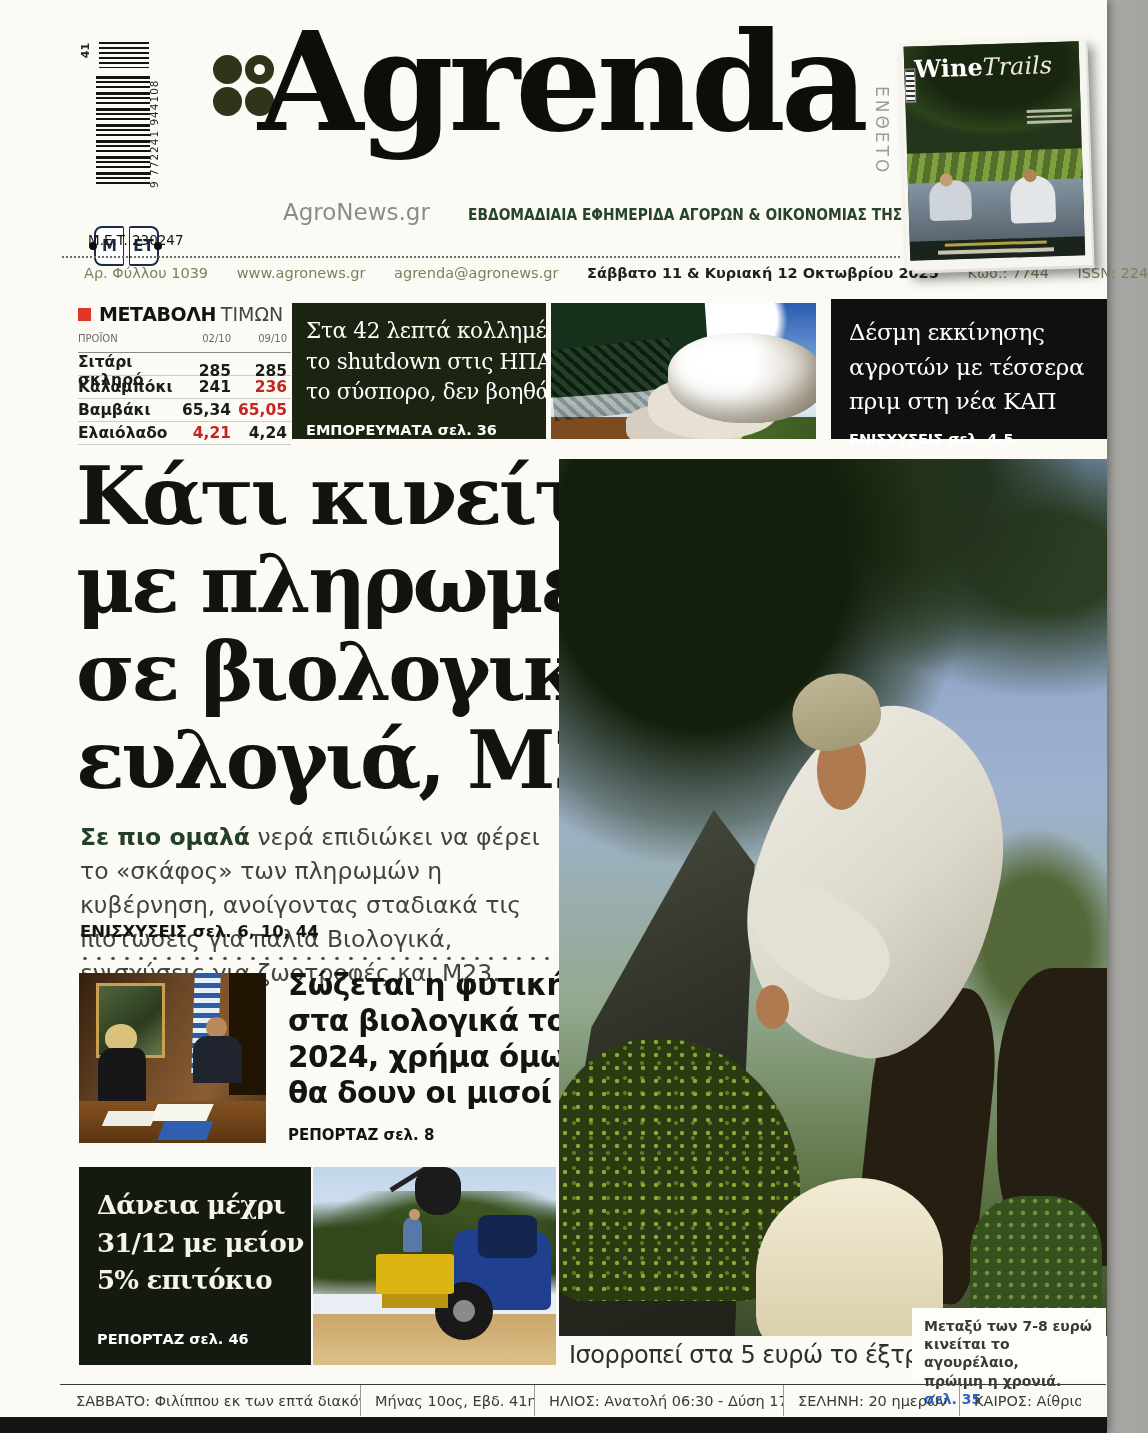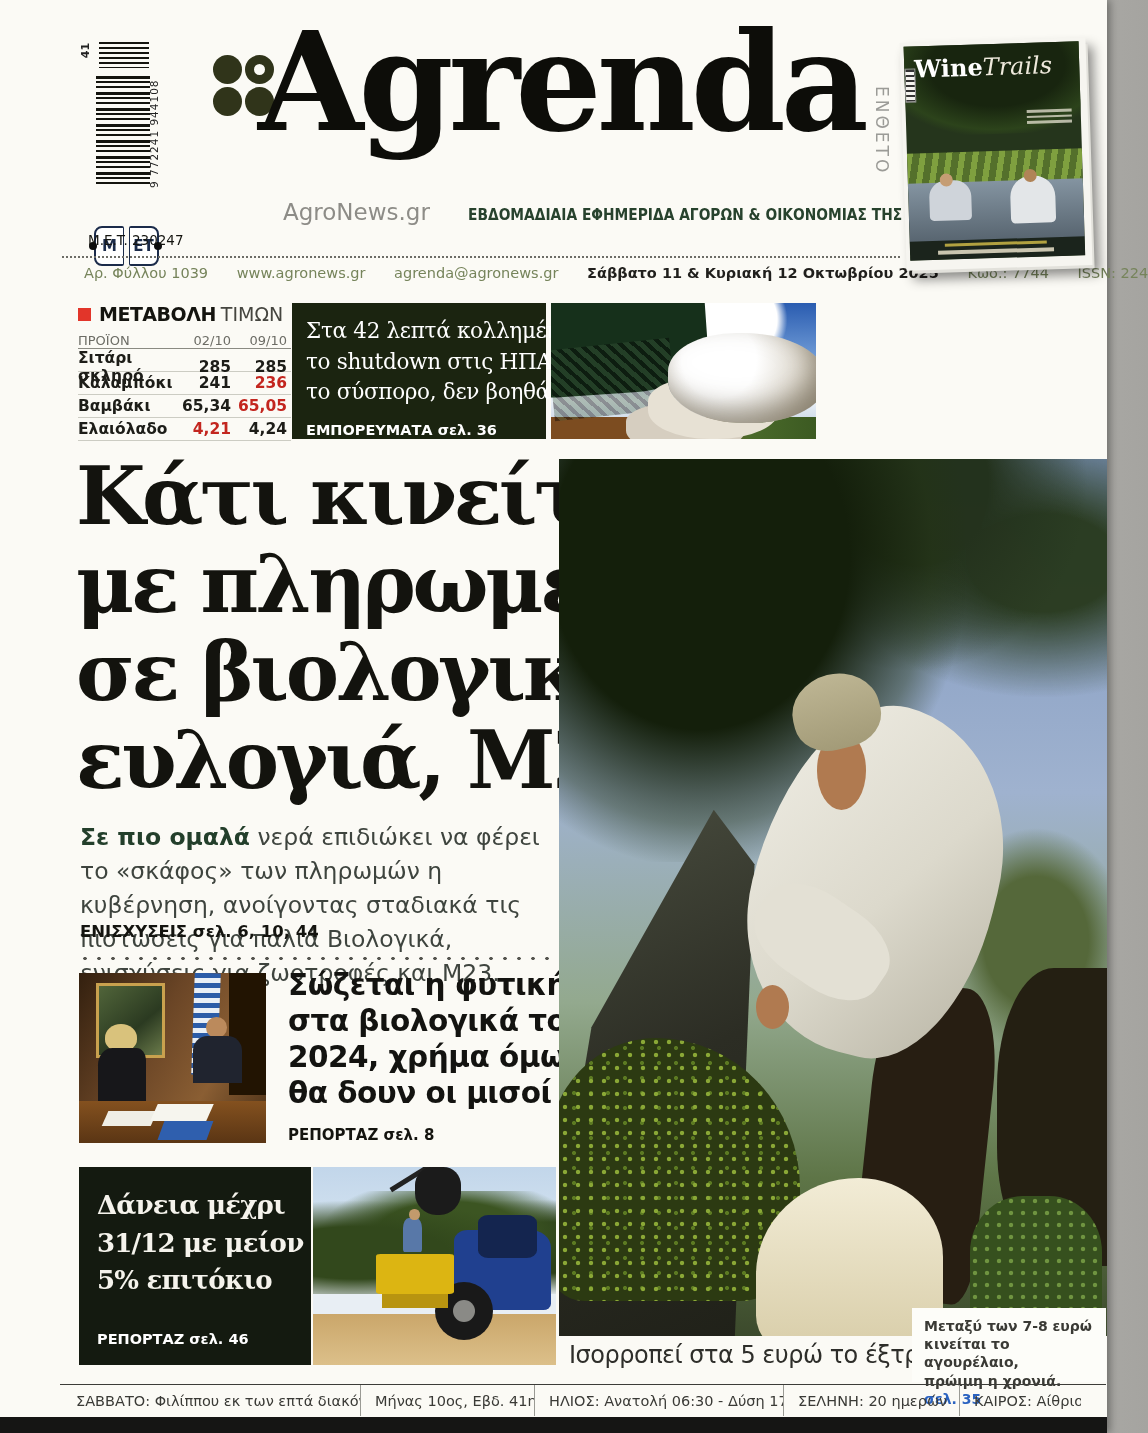--- a/index.html
+++ b/index.html
@@ -71,21 +71,21 @@
   .mg-bars{right:5%;top:30%;width:26%;}
   .mg-bars i{display:block;height:2.5px;background:#e8e4d4;opacity:.75;margin:3px 0;}
 
   
   .ptable{left:78px;top:303px;width:213px;}
   .pt-title{font-size:19px;color:#14140f;}
   .pt-sq{display:inline-block;width:13px;height:13px;background:#e2352a;margin-right:8px;}
   .pt-strong{font-weight:900;letter-spacing:-0.5px;}
   .pt-light{font-weight:400;color:#45453f;margin-left:5px;}
   .pt-grid{display:grid;grid-template-columns:1fr 56px 56px;align-items:center;}
-  .pt-head{margin-top:8px;font-size:13px;color:#6c6c65;padding-bottom:0;border-bottom:1.5px solid #8a8a82;}
+  .pt-head{margin-top:8px;font-size:10px;color:#6c6c65;padding-bottom:8px;border-bottom:1.5px solid #8a8a82;}
   .pt-row{font-size:15.5px;font-weight:800;color:#1d1d18;height:22px;border-bottom:1px solid #ccccc3;}
   .pt-v{text-align:right;padding-right:4px;}
   .pt-v.red{color:#c3261f;}
   .pt-note{margin-top:6px;font-size:10.5px;color:#8b8b83;text-align:right;line-height:1.35;}
 
   
   .teaser{box-sizing:border-box;color:#fff;}
   .teaser .tline{font-size:21.5px;line-height:1.42;letter-spacing:-0.3px;white-space:nowrap;}
   .teaser .kick{font-size:14.5px;font-weight:800;margin-top:14px;}
   .t-green{left:292px;top:303px;width:254px;height:136px;background:#1b2410;padding:13px 14px;}
@@ -321,20 +321,26 @@
     <div class="abs ph ph-cotton">
       <div class="abs ct-sky"></div>
       <div class="abs ct-cloud c1"></div>
       <div class="abs ct-cloud c2"></div>
       <div class="abs ct-field"></div>
       <div class="abs ct-machine"></div>
       <div class="abs ct-mesh"></div>
       <div class="abs ct-cotton"></div>
     </div>
 
+    <div class="abs teaser t-black">
+      <div class="tline serif">Δέσμη εκκίνησης</div>
+      <div class="tline serif">αγροτών με τέσσερα</div>
+      <div class="tline serif">πριμ στη νέα ΚΑΠ</div>
+      <div class="kick">ΕΝΙΣΧΥΣΕΙΣ σελ. 4-5</div>
+    </div>
 
     <div class="abs headline serif">
       <div>Κάτι κινείται</div>
       <div>με πληρωμές</div>
       <div>σε βιολογικά,</div>
       <div>ευλογιά, Μ23</div>
     </div>
     <div class="abs summary">
       <b>Σε πιο ομαλά</b><span> νερά επιδιώκει να φέρει το «σκάφος» των πληρωμών η κυβέρνηση, ανοίγοντας σταδιακά τις πιστώσεις για παλιά Βιολογικά, ενισχύσεις για ζωοτροφές και Μ23.</span>
     </div>

